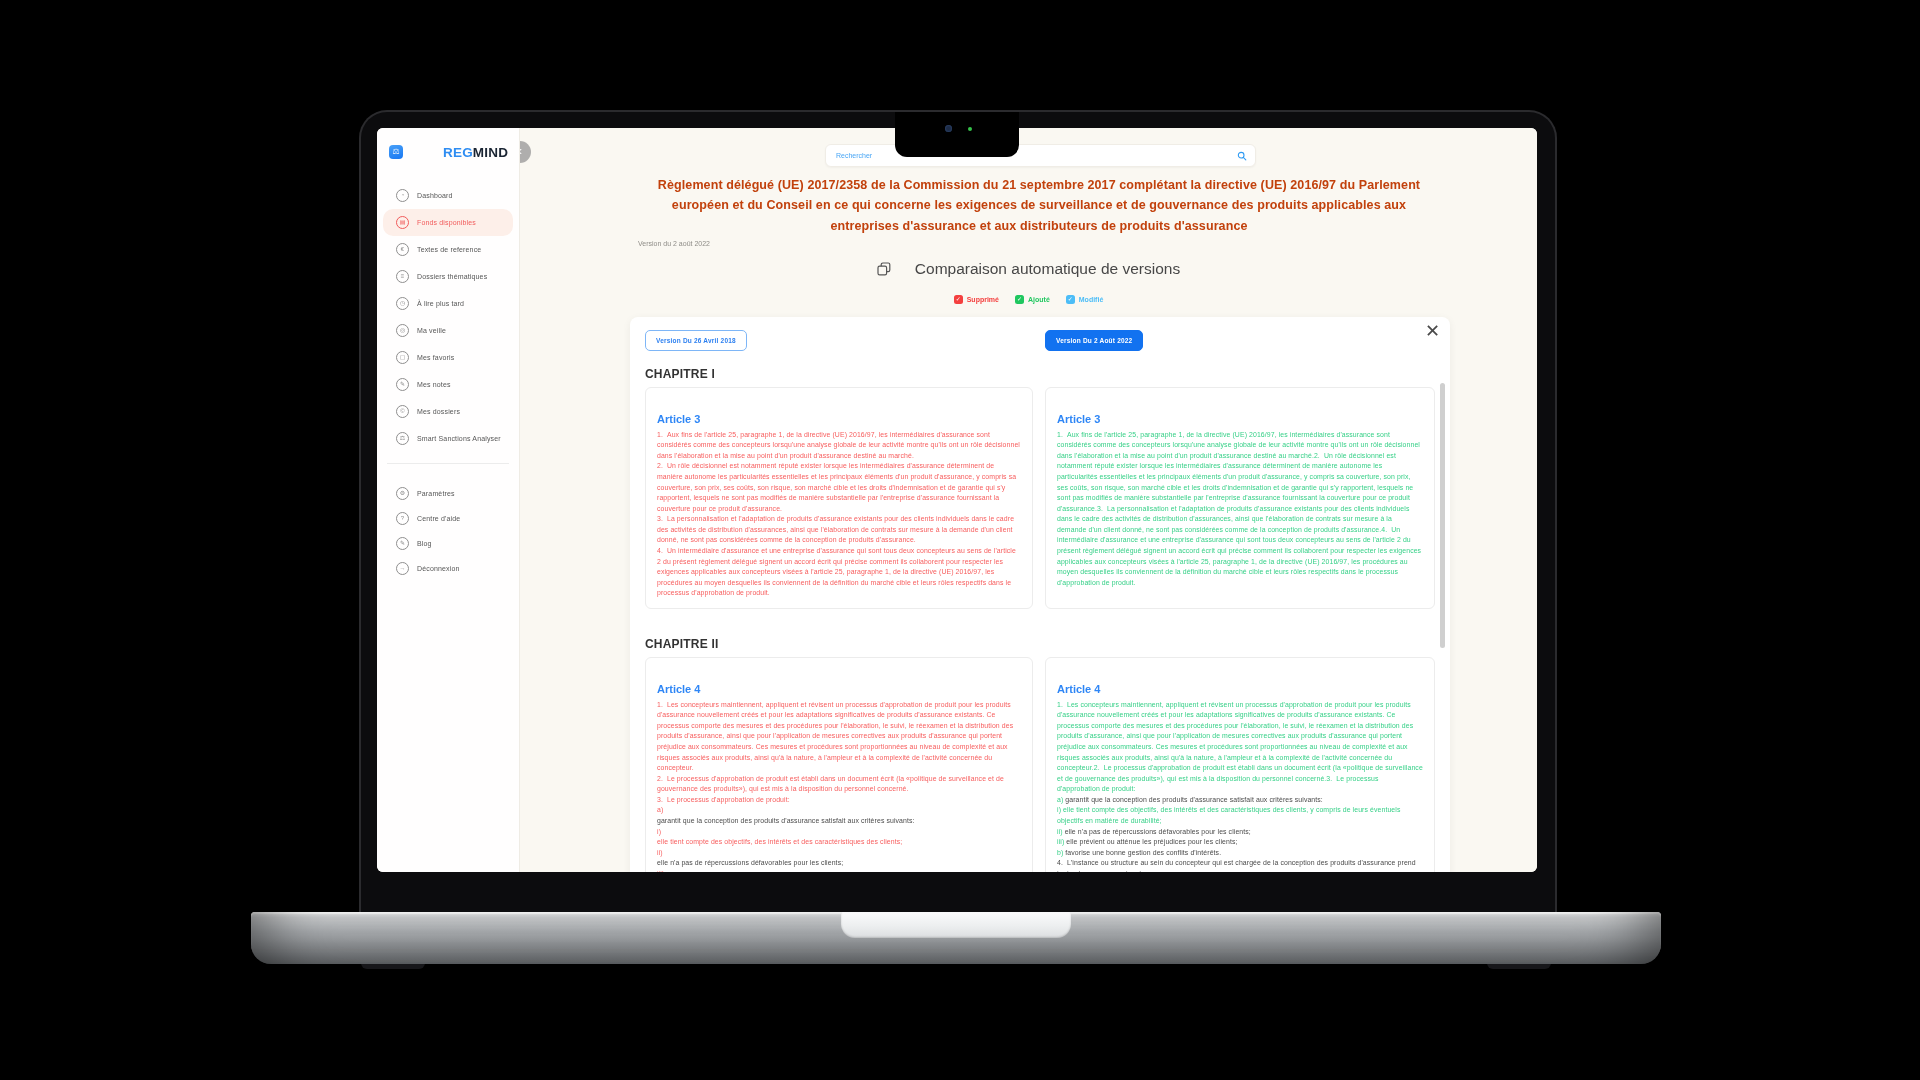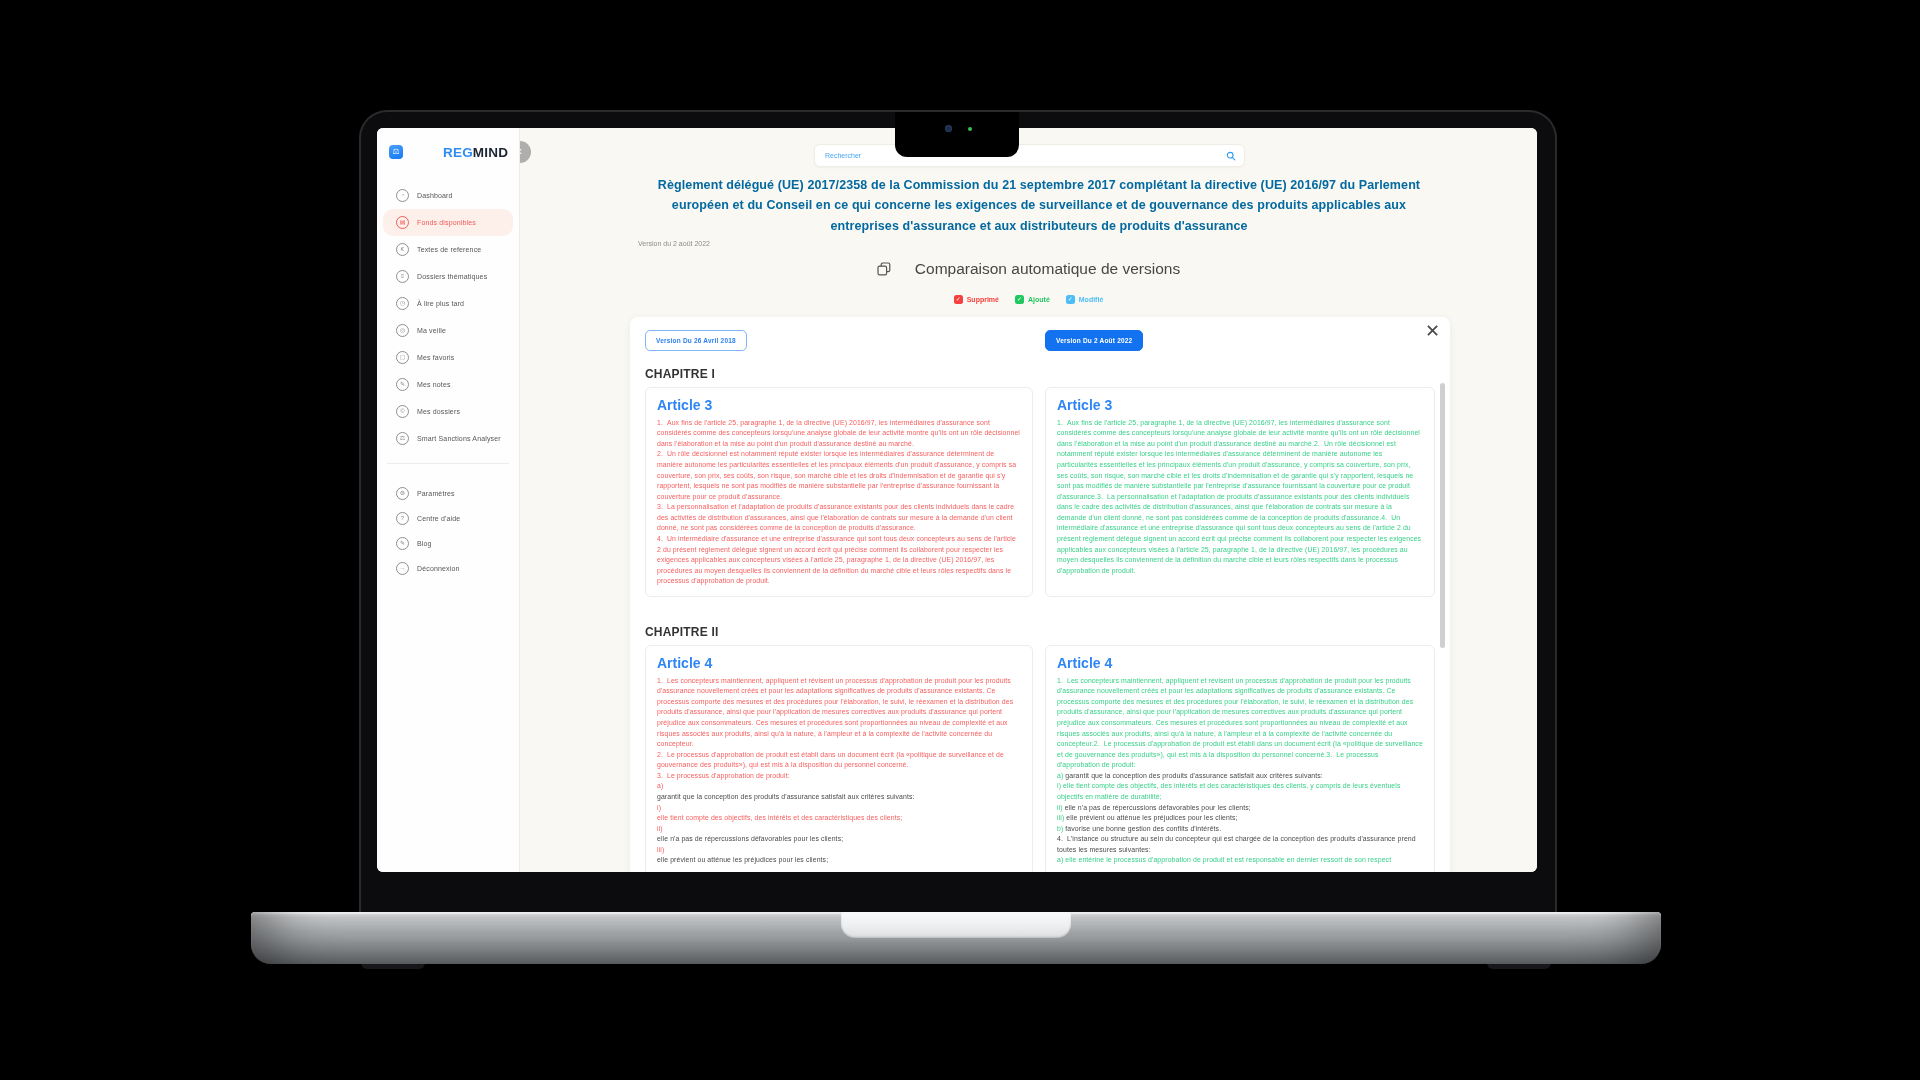--- a/index.html
+++ b/index.html
@@ -44,30 +44,30 @@
   .s-item.active .s-label{color:#f15b5b;}
   .s-item.active .s-icon{border-color:#f15b5b;color:#f15b5b;}
   .s-divider{height:1px;background:#ececec;margin:11px 10px;}
   .s-footer .s-item{height:25px;}
 
   
   .main{flex:1;position:relative;overflow:hidden;background:#faf8f2;}
   .collapse-btn{position:absolute;left:-11px;top:13px;width:22px;height:22px;border-radius:50%;
     background:rgba(150,150,150,.75);color:#fff;font-size:12px;line-height:21px;text-align:center;
     z-index:5;cursor:pointer;}
-  .search-wrap{position:absolute;left:294px;top:16px;width:431px;height:23px;background:#fff;
+  .search-wrap{position:absolute;left:305px;top:16px;width:431px;height:23px;background:#fff;
     border:1px solid #f0ede6;border-radius:6px;display:flex;align-items:center;padding:0 8px;
     box-shadow:0 1px 2px rgba(0,0,0,.04);}
   .search-input{flex:1;border:none;outline:none;background:transparent;font-size:7px;color:#2f86f6;
     font-family:inherit;}
   .search-input::placeholder{color:#49a6f5;opacity:1;}
   .search-icon{width:10px;height:10px;}
 
   .content{padding-top:40px;}
-  .doc-title{margin:7px 97px 0 118px;text-align:center;color:#0369a1;font-weight:700;
+  .doc-title{margin:7px 97px 0 118px;text-align:center;color:#c2410c;font-weight:700;
     font-size:12.5px;line-height:1.62;letter-spacing:.1px;}
   .version-label{margin:4px 0 0 118px;font-size:7px;color:#8f8d88;}
   .cmp-head{margin-top:13px;display:flex;align-items:center;justify-content:center;gap:24px;
     color:#474747;font-size:15.5px;}
   .cmp-icon{width:14px;height:14px;}
   .legend{margin-top:17px;display:flex;justify-content:center;gap:16px;align-items:center;}
   .legend-item{display:flex;align-items:center;gap:4px;font-size:7px;font-weight:700;}
   .legend-box{width:9px;height:9px;border-radius:2.5px;color:#fff;font-size:6px;line-height:9px;
     text-align:center;}
 
@@ -78,21 +78,21 @@
   .ver-btn{justify-self:start;font-size:6.5px;font-weight:700;padding:6px 10px;border-radius:5px;
     letter-spacing:.2px;cursor:pointer;}
   .ver-btn.outline{color:#2b7ff0;border:1px solid #7eb6f7;background:#fff;}
   .ver-btn.solid{color:#fff;border:1px solid #1272f0;background:#1272f0;}
   .close-btn{position:absolute;right:10px;top:5px;font-size:18px;font-weight:400;color:#4a4a4a;
     cursor:pointer;line-height:1;}
   .chapter{margin:16px 0 6px 0;font-size:12px;font-weight:700;color:#333;letter-spacing:.2px;}
   .sec2 .chapter{margin-top:28px;}
   .col-row{display:grid;grid-template-columns:388px 390px;gap:12px;align-items:stretch;}
   .col-box{border:1px solid #ececec;border-radius:6px;padding:9px 11px;background:#fff;}
-  .art-h{color:#2e86f6;font-size:14px;font-weight:700;margin:0 0 5px 0;}
+  .art-h{color:#2e86f6;font-size:11px;font-weight:700;margin:16px 0 5px 0;}
   .line{font-size:6.9px;line-height:1.53;letter-spacing:.1px;}
   .t-removed{color:#f75d5d;} .t-added{color:#35d087;} .t-neutral{color:#4a4a4a;}
   .card-scrollbar{position:absolute;right:5px;top:66px;width:5px;height:265px;background:#cfcfcf;
     border-radius:3px;}
 </style>
 </head>
 <body>
 
 <div class="laptop-bezel"></div>
 

